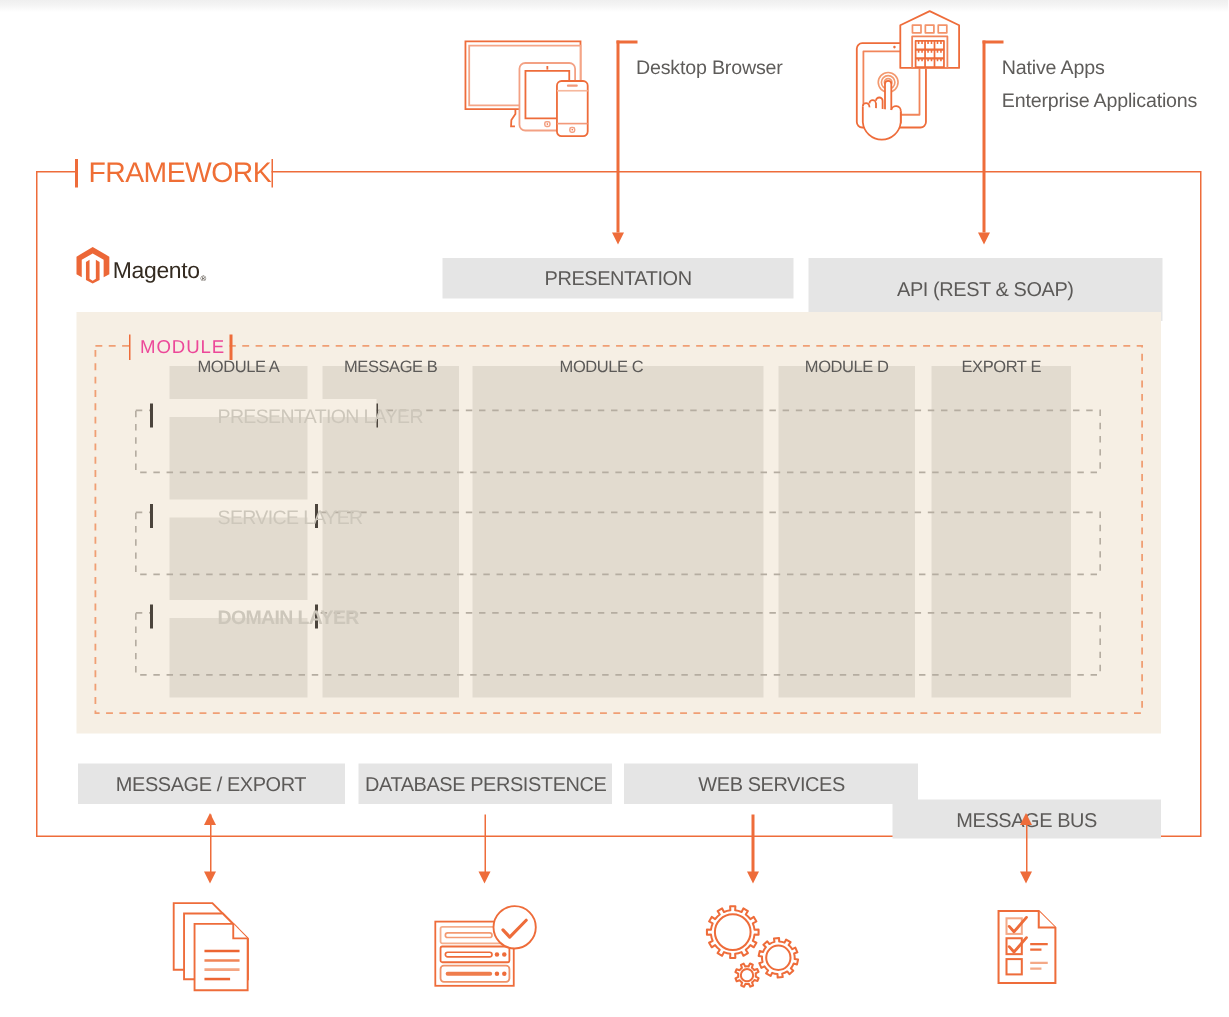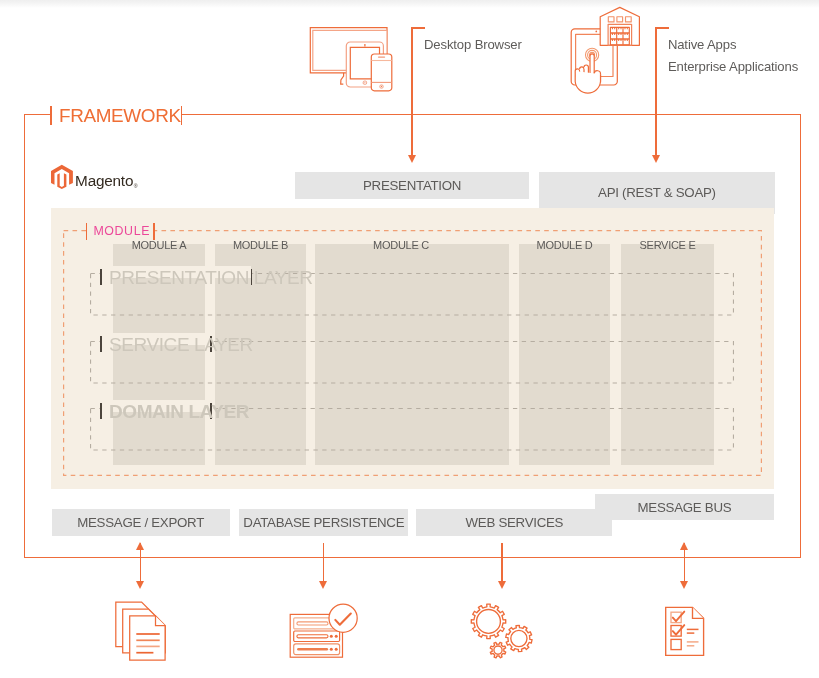--- a/index.html
+++ b/index.html
@@ -34,21 +34,21 @@
   #mod-label{position:absolute;left:93.4px;top:224.2px;font-size:12.4px;letter-spacing:0.6px;
              color:#ec4899;line-height:15px;white-space:nowrap;}
 
   .modcol{position:absolute;background:#e2dbcf;top:244.4px;height:220.2px;}
   .modcol-label{position:absolute;top:236px;height:17px;color:#5c5a58;font-size:11px;
                 display:flex;align-items:center;justify-content:center;letter-spacing:-0.28px;}
 
   .layer{position:absolute;}
   .layer-gap{position:absolute;height:12px;background:#f6efe4;}
   .layer-tick{position:absolute;width:1.6px;height:14.2px;background:#4b443c;}
-  .layer-label{position:absolute;color:#cdc7bb;font-size:19px;letter-spacing:-0.42px;line-height:13px;white-space:nowrap;}
+  .layer-label{position:absolute;color:#cdc7bb;font-size:13px;letter-spacing:-0.42px;line-height:13px;white-space:nowrap;margin-left:36px;}
 
   .arrowhead{position:absolute;width:0;height:0;border-left:4.3px solid transparent;
              border-right:4.3px solid transparent;border-top:8px solid #ee6c3a;}
   .arrowhead-up{position:absolute;width:0;height:0;border-left:4.3px solid transparent;
              border-right:4.3px solid transparent;border-bottom:8px solid #ee6c3a;}
   .icon-wrap{position:absolute;}
   .logo-word{font-size:15.3px;color:#332a20;margin-left:2.0px;letter-spacing:-0.2px;line-height:17px;margin-top:2.0px;}
   .logo-reg{font-size:5.2px;color:#332a20;margin-top:4.4px;margin-left:0.5px;}
   svg{display:block;overflow:visible;}
 </style>
@@ -160,24 +160,24 @@
   <div id="mod-tick-r"></div>
   <div id="mod-label">MODULE</div>
 
   <div class="modcol" style="left:113px;width:92px;"></div>
   <div class="modcol" style="left:215px;width:91px;"></div>
   <div class="modcol" style="left:315px;width:194px;"></div>
   <div class="modcol" style="left:519px;width:91px;"></div>
   <div class="modcol" style="left:621px;width:93px;"></div>
 
   <div class="modcol-label" style="left:113px;width:92px;">MODULE A</div>
-  <div class="modcol-label" style="left:215px;width:91px;">MODULE B</div>
+  <div class="modcol-label" style="left:215px;width:91px;">MESSAGE B</div>
   <div class="modcol-label" style="left:315px;width:172px;">MODULE C</div>
   <div class="modcol-label" style="left:519px;width:91px;">MODULE D</div>
-  <div class="modcol-label" style="left:621px;width:93px;">SERVICE E</div>
+  <div class="modcol-label" style="left:621px;width:93px;">EXPORT E</div>
 
   <div class="layer" style="left:90.2px;top:273.3px;width:644px;height:42.5px;">
       <svg width="644" height="42.5" viewBox="0 0 644 42.5">
         <rect x="0.55" y="0.55" width="642.9" height="41.4" fill="none" stroke="#b5ada1" stroke-width="1.1" stroke-dasharray="4.3 4.5"></rect>
       </svg>
     </div>
   <div class="layer-gap" style="left:101.2px;top:266px;width:150px;"></div>
   <div class="layer-tick" style="left:100.2px;top:269px;height:16px;"></div>
   <div class="layer-tick" style="left:250.8px;top:269px;height:16px;"></div>
   <div class="layer-label" style="left:109px;top:271.2px;">PRESENTATION LAYER</div>
@@ -204,21 +204,21 @@
 
   <div class="graybar" style="left:51.6px;top:509.3px;width:178.1px;height:26.3px;">
     <span>MESSAGE / EXPORT</span>
   </div>
   <div class="graybar" style="left:239.3px;top:509.3px;width:169px;height:26.3px;">
     <span>DATABASE PERSISTENCE</span>
   </div>
   <div class="graybar" style="left:416.4px;top:509.3px;width:196px;height:26.3px;">
     <span>WEB SERVICES</span>
   </div>
-  <div class="graybar" style="left:594.6px;top:494px;width:179.7px;height:26.3px;">
+  <div class="graybar" style="left:594.6px;top:533px;width:179.7px;height:26.3px;">
     <span>MESSAGE BUS</span>
   </div>
 
   <div class="tickbar" style="left:139.8px;top:543px;width:1.5px;height:39px;"></div>
   <div class="arrowhead-up" style="left:136.3px;top:542px;"></div>
   <div class="arrowhead" style="left:136.3px;top:581px;"></div>
 
   <div class="tickbar" style="left:322.8px;top:543px;width:1.5px;height:39px;"></div>
   <div class="arrowhead" style="left:319.3px;top:581px;"></div>
 

